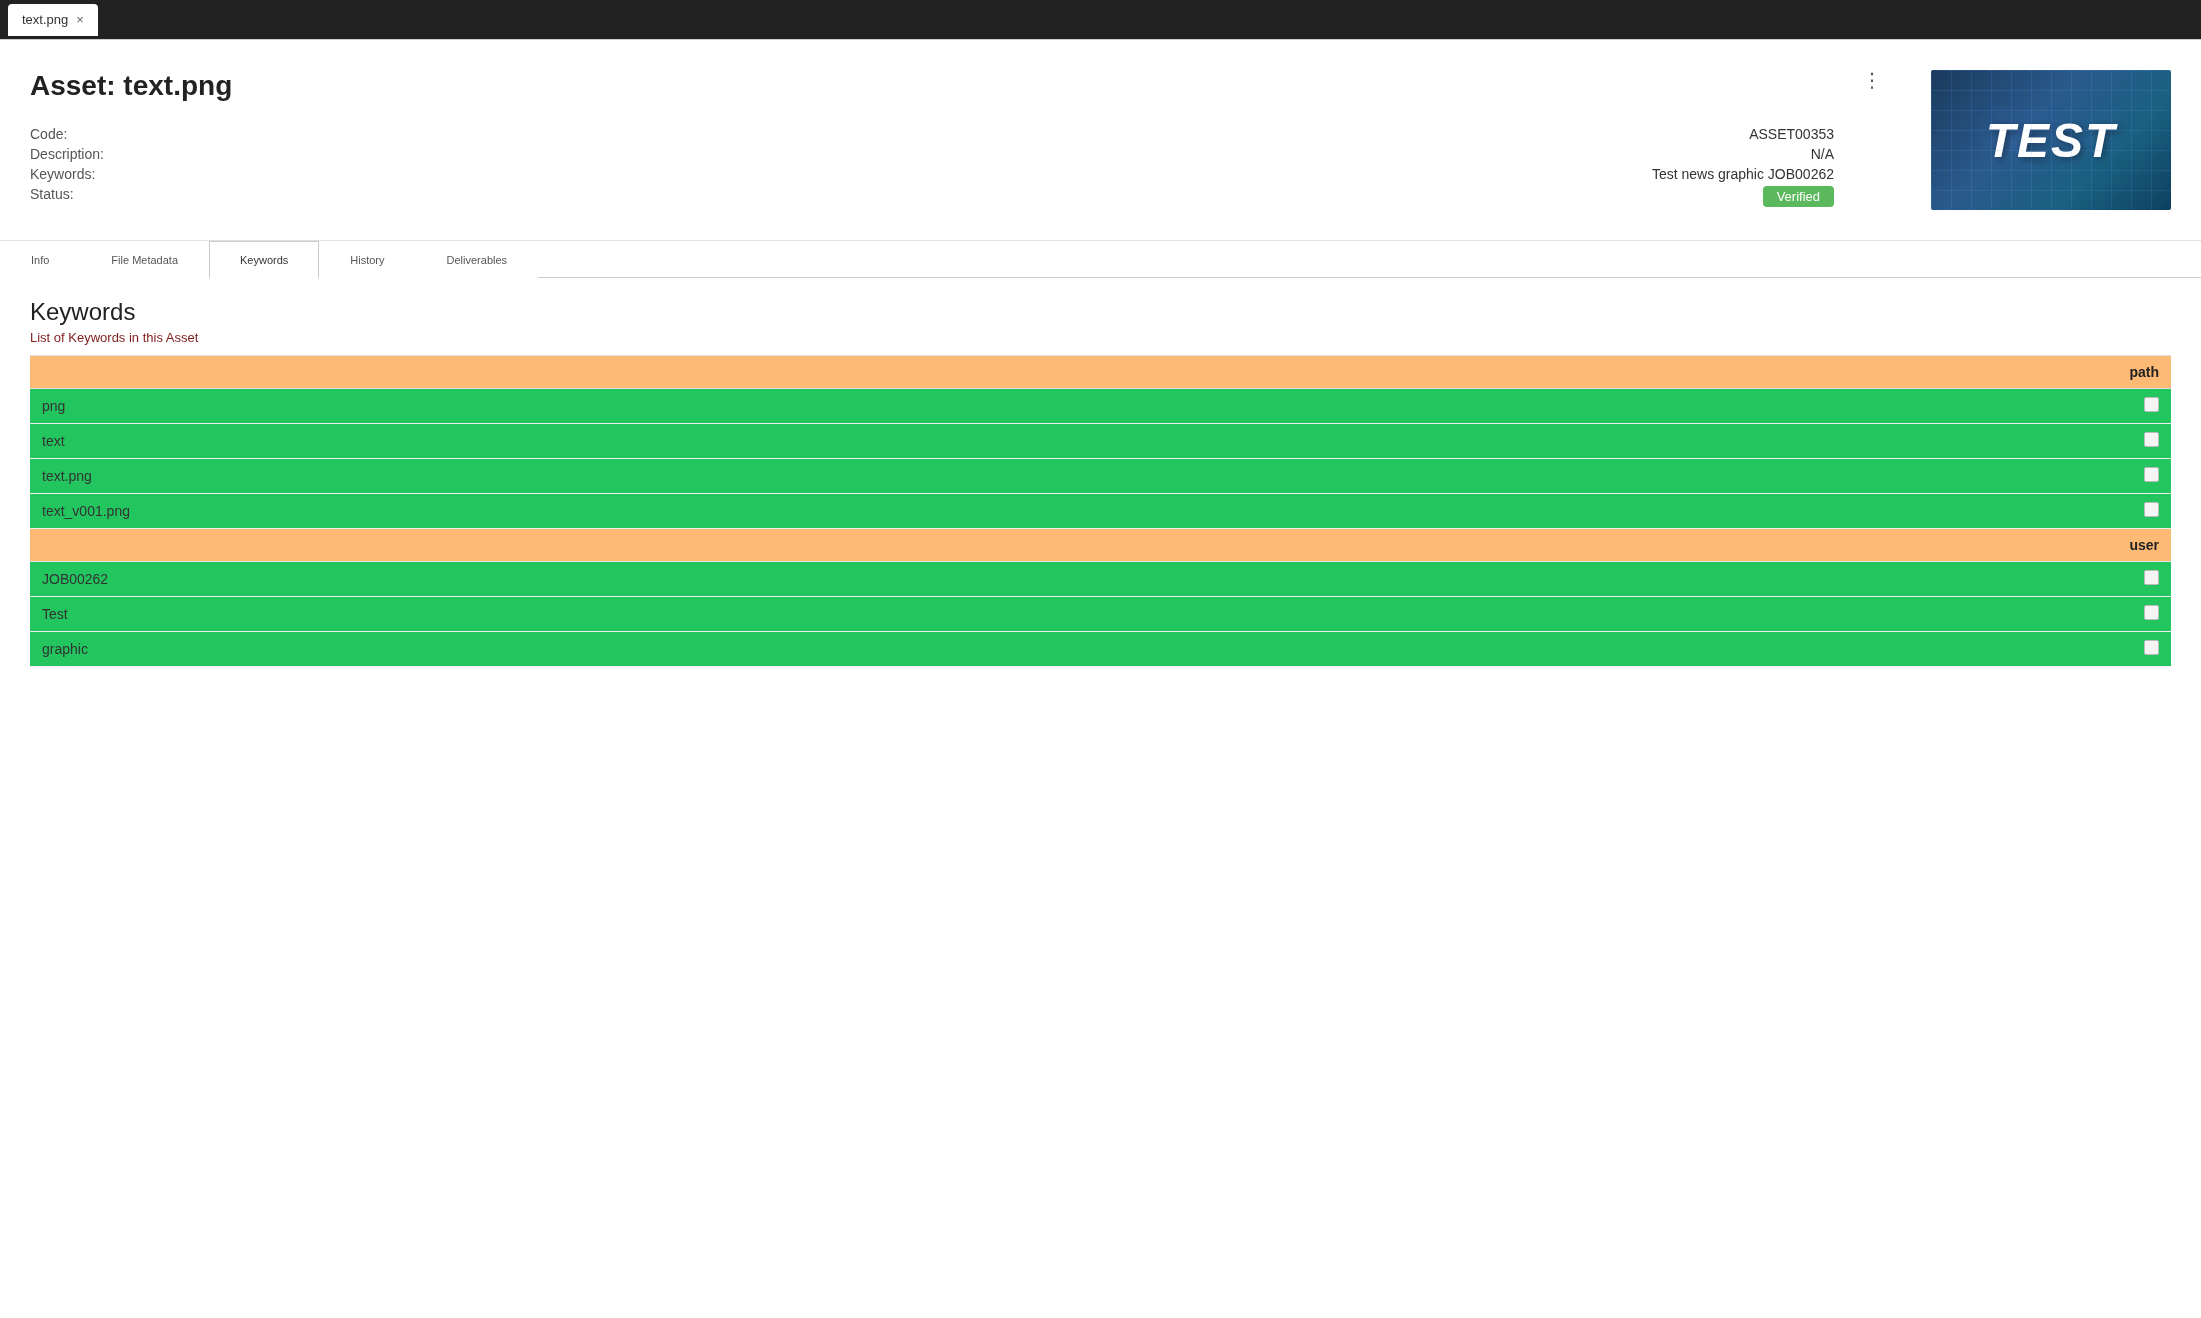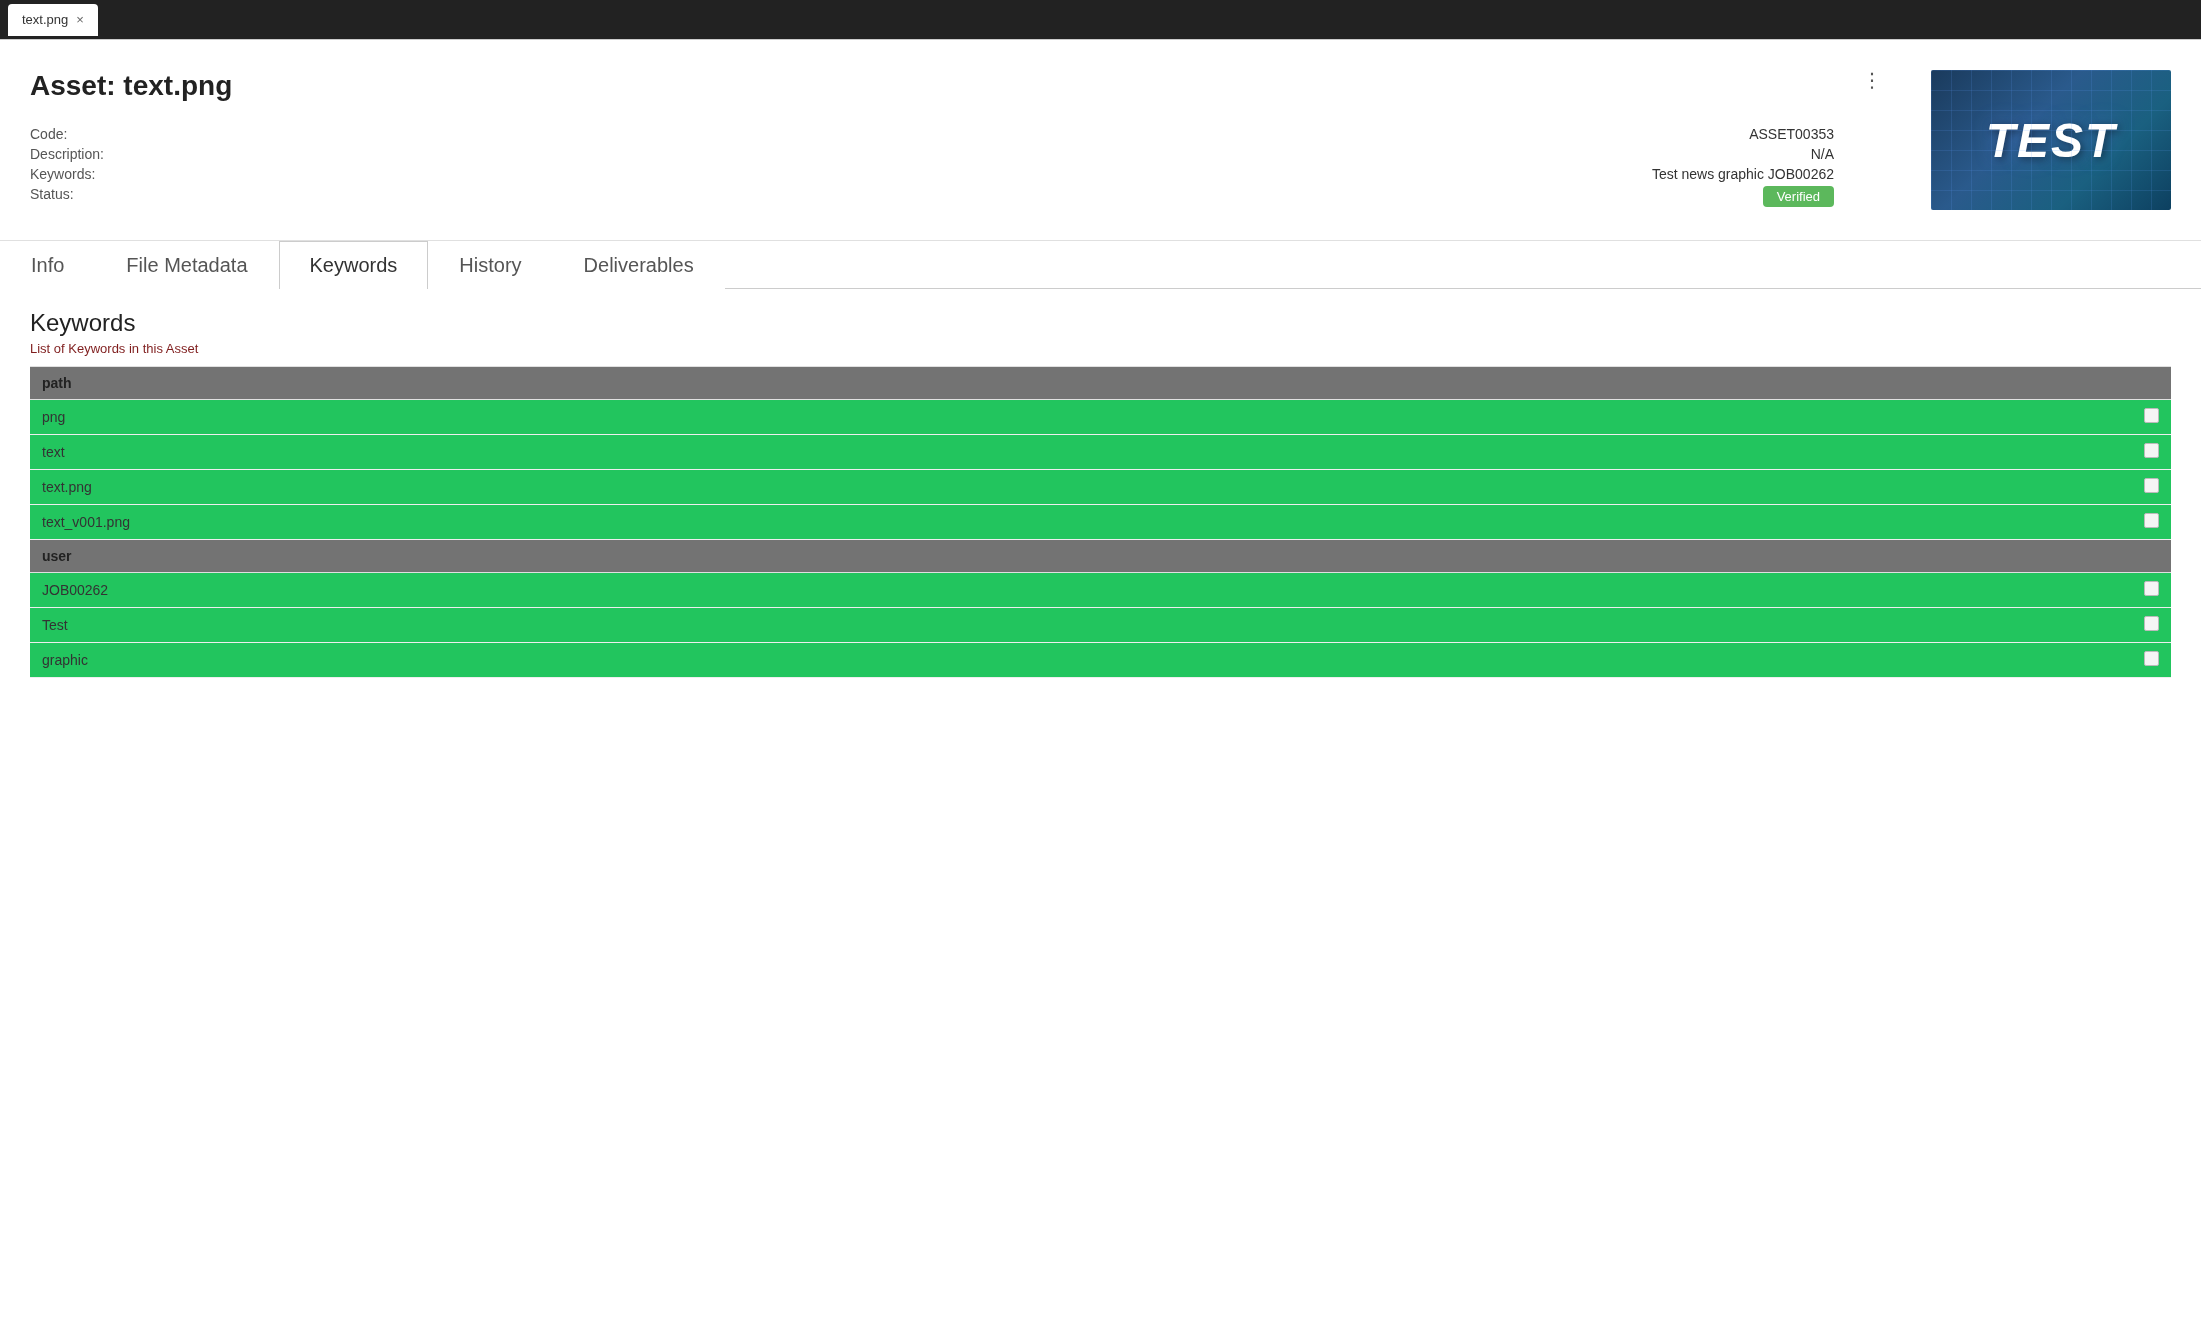--- a/index.html
+++ b/index.html
@@ -129,21 +129,21 @@
 
     
     .tab-nav {
       display: flex;
       border-bottom: 1px solid #ccc;
       margin: 0 -30px;
       padding: 0 0px;
     }
     .tab-item {
       padding: 12px 30px;
-      font-size: 20px;
+      font-size: 11px;
       cursor: pointer;
       color: #555;
       border: 1px solid transparent;
       border-bottom: none;
       margin-bottom: -1px;
       background: #fff;
     }
     .tab-item.active {
       border-color: #ccc;
       border-bottom-color: #fff;
@@ -182,26 +182,27 @@
       margin-bottom: 18px;
     }
 
     
     .keywords-table {
       width: 100%;
       border-collapse: collapse;
       font-size: 14px;
     }
     .group-header-row td {
-      background: #737373;
+      background: #fdba74;
       font-weight: 700;
       padding: 8px 12px;
       color: #222;
       border-top: 1px solid #e0e0e0;
       border-bottom: 1px solid #e0e0e0;
+      text-align: right;
     }
     .keyword-row td {
       padding: 8px 12px;
       border-bottom: 1px solid #eee;
       background: #22c55e;
       color: #333;
     }
     .keyword-row td:last-child {
       width: 36px;
       text-align: center;

